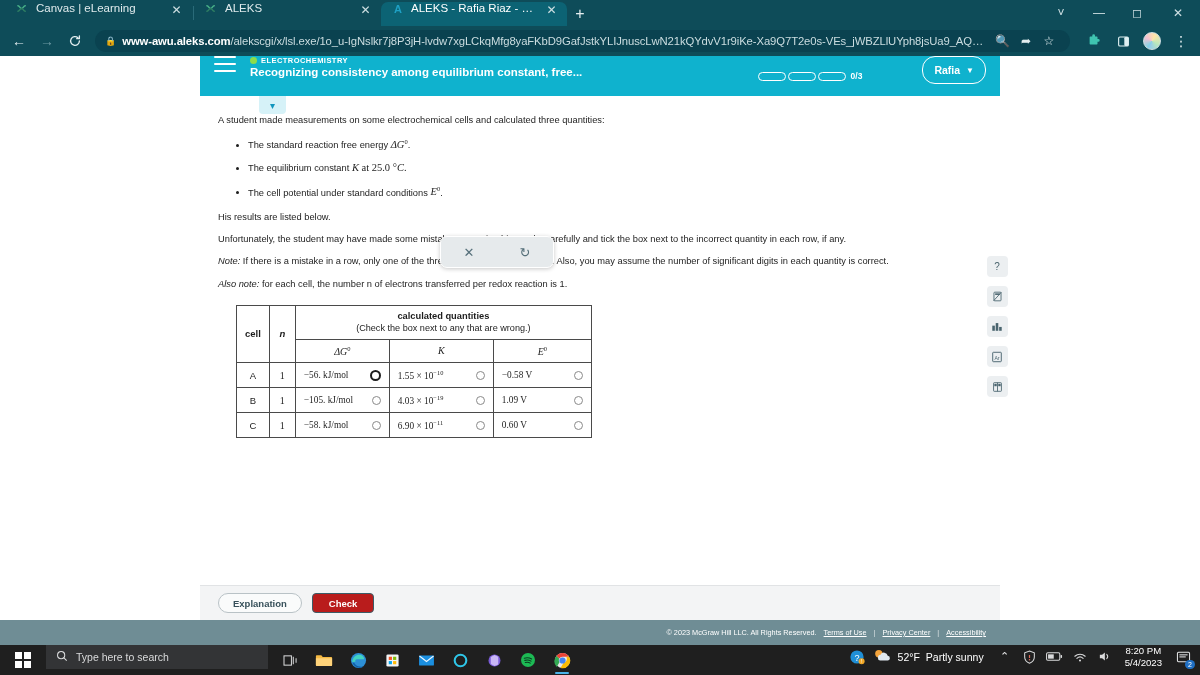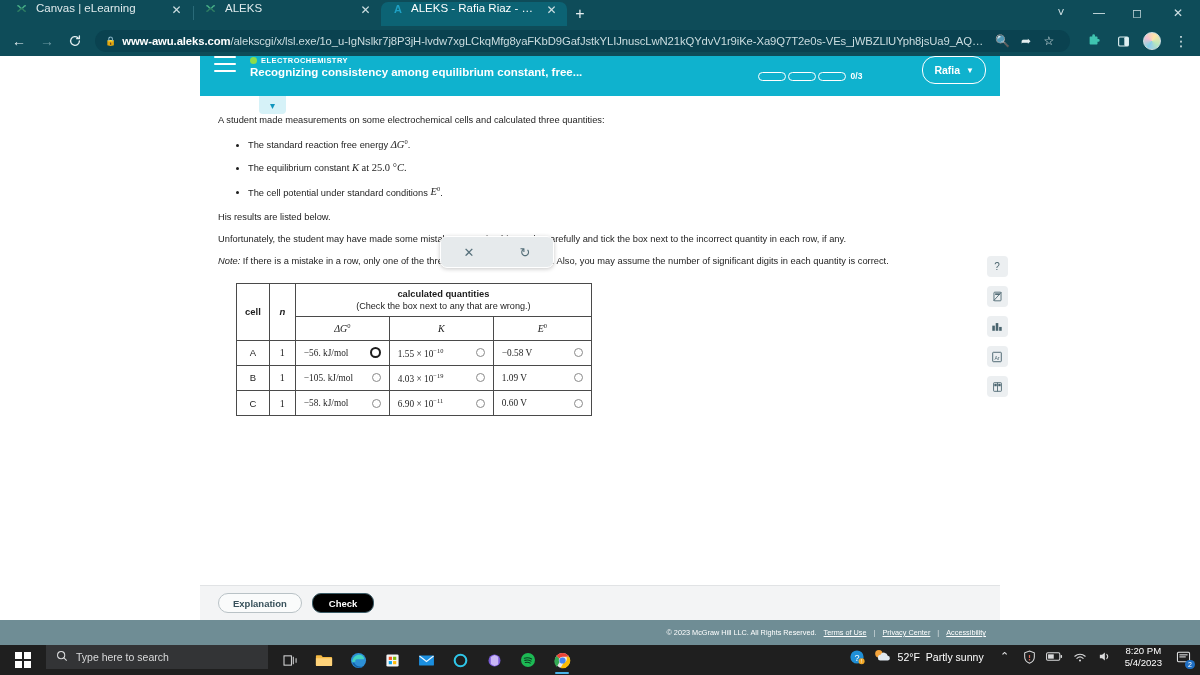--- a/index.html
+++ b/index.html
@@ -191,22 +191,22 @@
     position:absolute; left:0; bottom:25px; width:800px; height:35px;
     background:#f3f4f5; border-top:1px solid #e1e3e5;
     display:flex; align-items:center; padding-left:18px; gap:10px;
   }
   .btn-expl {
     height:20px; padding: 0 14px; border-radius:10px; border:1px solid #b9c2c6;
     background:#fafbfb; color:#37505a; font-size:9.5px; font-weight:700;
     display:flex; align-items:center;
   }
   .btn-check {
-    height:20px; padding: 4px 16px; border-radius:9px; border:1px solid #3b5c67;
-    background:#000000; color:#ffffff; font-size:9.5px; font-weight:700;
+    height:20px; padding: 4px 16px; border-radius:4px; border:1px solid #3b5c67;
+    background:#b91c1c; color:#ffffff; font-size:9.5px; font-weight:700;
     display:flex; align-items:center;
   }
   .legal-bar {
     position:absolute; left:0; bottom:0; width:800px; height:25px;
     background:#6f8d95; display:flex; align-items:center; justify-content:flex-end;
     padding-right:14px; gap:7px; font-size:7.3px; color:#ffffff;
   }
   .legal-bar a { color:#ffffff; text-decoration:underline; }
   .legal-sep { opacity:0.75; }
 
@@ -368,20 +368,21 @@
 
         <ul class="bullets">
           <li><span>The standard reaction free energy </span><span class="ser">ΔG<sup class="z">0</sup></span><span>.</span></li>
           <li><span>The equilibrium constant </span><span class="ser">K</span><span class="serup"> at 25.0 °<i>C</i>.</span></li>
           <li><span>The cell potential under standard conditions </span><span class="ser">E<sup class="z">0</sup></span><span>.</span></li>
         </ul>
 
         <p class="para">His results are listed below.</p>
         <p class="para">Unfortunately, the student may have made some mistakes. Examine his results carefully and tick the box next to the incorrect quantity in each row, if any.</p>
         <p class="para"><span class="ital">Note:</span><span> If there is a mistake in a row, only one of the three quantities listed is wrong. Also, you may assume the number of significant digits in each quantity is correct.</span></p>
+        <p class="para"><span class="ital">Also note:</span><span> for each cell, the number n of electrons transferred per redox reaction is 1.</span></p>
 
         <table class="qtable">
           <tbody>
               <tr>
             <td class="th-cell" rowspan="2">cell</td>
             <td class="th-cell" rowspan="2"><i>n</i></td>
             <td class="th-calc" colspan="3">
               <div class="t1">calculated quantities</div>
               <div class="t2">(Check the box next to any that are wrong.)</div>
             </td>

